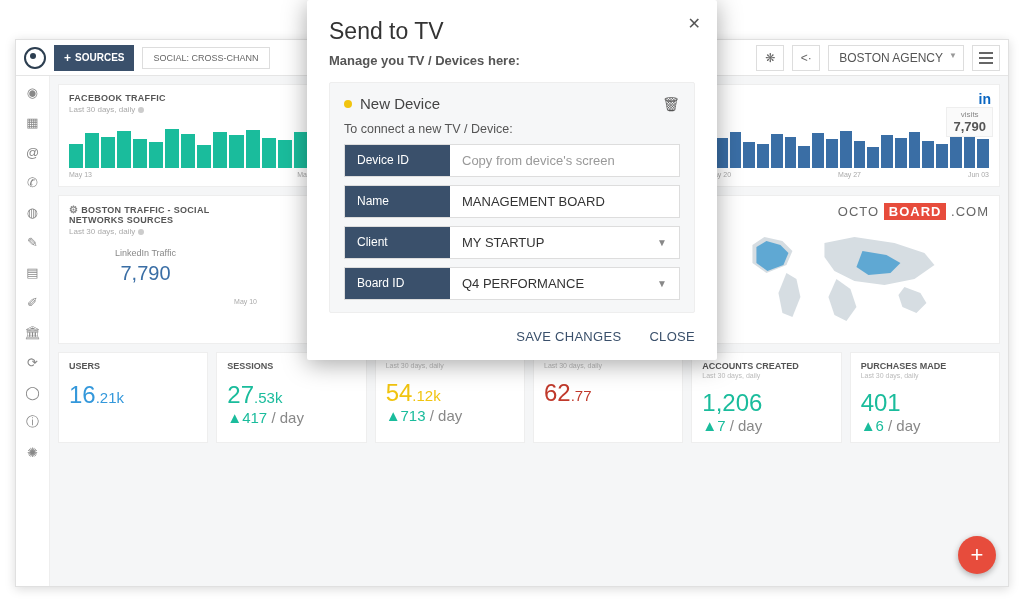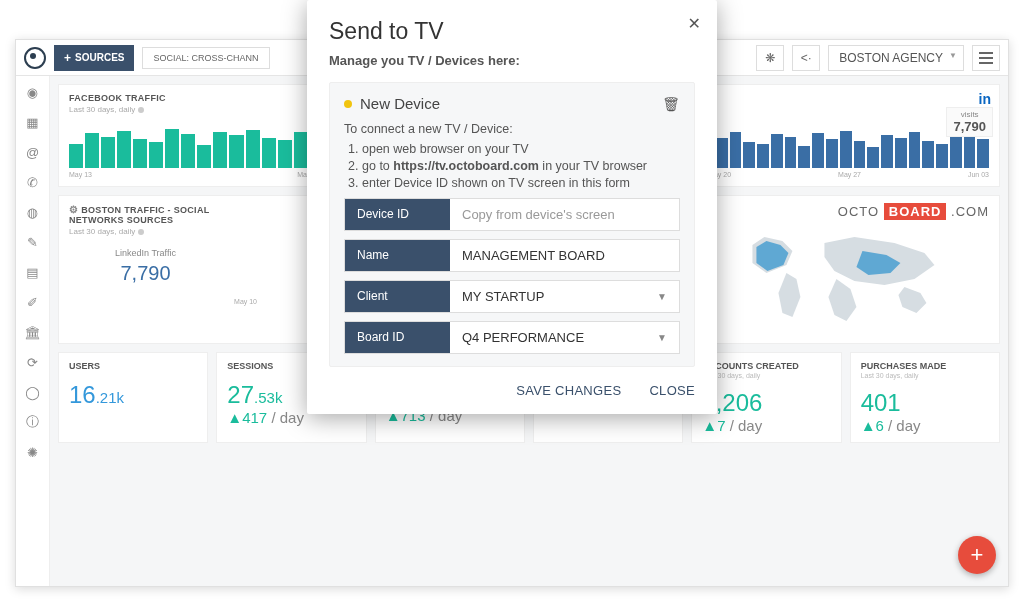--- a/index.html
+++ b/index.html
@@ -459,25 +459,20 @@
   <div class="subtitle">Manage you TV / Devices here:</div>
 
   <div class="device-card">
     <div class="device-head">
       <span class="bullet"></span>
       <span class="name">New Device</span>
       <span class="trash">🗑</span>
     </div>
     <div class="device-instr">
       <div>To connect a new TV / Device:</div>
-      <ol>
-        <li>open web browser on your TV</li>
-        <li>go to <b>https://tv.octoboard.com</b> in your TV browser</li>
-        <li>enter Device ID shown on TV screen in this form</li>
-      </ol>
     </div>
 
     <div class="form-row">
       <div class="label">Device ID</div>
       <div class="field placeholder">Copy from device's screen</div>
     </div>
     <div class="form-row">
       <div class="label">Name</div>
       <div class="field">MANAGEMENT BOARD</div>
     </div>

